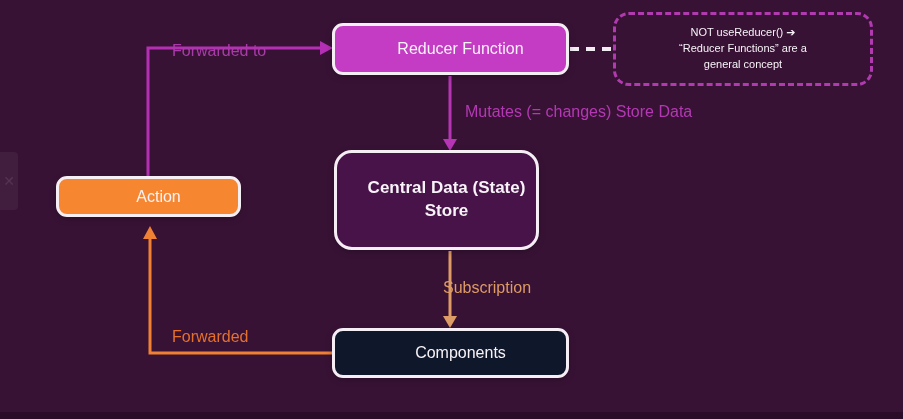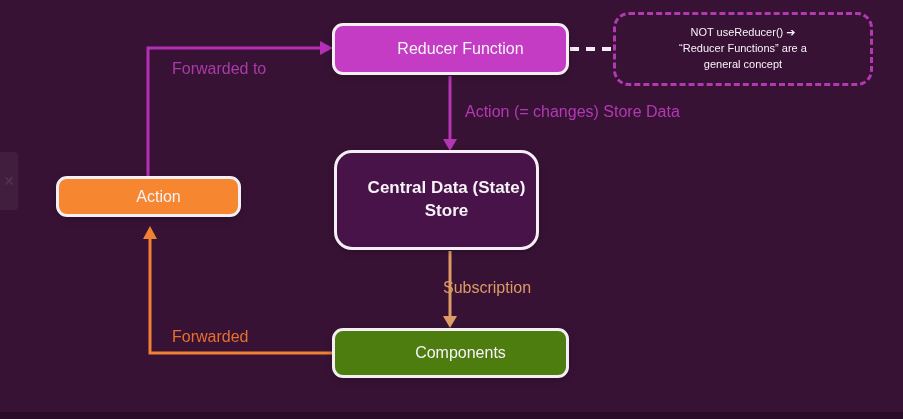--- a/index.html
+++ b/index.html
@@ -46,21 +46,21 @@
     font-size: 11px;
     line-height: 1.45;
     text-align: center;
     white-space: pre-line;
   }
   .edge-label {
     position: absolute;
     font-size: 16px;
     white-space: nowrap;
   }
-  .label-forwarded   { left: 172px; top: 60px; }
+  .label-forwarded   { left: 172px; top: 42px; }
   .label-mutates     { left: 465px; top: 103px; }
   .label-subscription{ left: 443px; top: 279px; }
   .label-dispatch    { left: 172px; top: 328px; }
   .edge-overlay {
     position: absolute;
     left: 0; top: 152px; width: 18px; height: 58px;
     background: rgba(244,238,244,0.05);
     border-radius: 0 4px 4px 0;
     display: flex;
     align-items: center;
@@ -98,37 +98,37 @@
 
   <div class="node node-reducer" style="background: rgb(196, 60, 196);">
     <span>Reducer Function</span>
   </div>
 
   <div class="node node-store" style="background: rgb(71, 19, 73);">
     <span>Central Data (State)
 Store</span>
   </div>
 
-  <div class="node node-components" style="background: #4d7c0f;">
+  <div class="node node-components" style="background: #0f172a;">
     <span>Components</span>
   </div>
 
   <div class="node node-action" style="background: rgb(246, 134, 47);">
     <span>Action</span>
   </div>
 
   <div class="note-box" style="border-color: rgb(177, 58, 177); color: rgb(248, 243, 248);">
     <span>NOT useReducer() ➔
 “Reducer Functions” are a
 general concept</span>
   </div>
 
   <div class="edge-label label-forwarded" style="color: rgb(169, 59, 169);">Forwarded to</div>
 
-  <div class="edge-label label-mutates" style="color: rgb(180, 56, 180);">Action (= changes) Store Data</div>
+  <div class="edge-label label-mutates" style="color: rgb(180, 56, 180);">Mutates (= changes) Store Data</div>
 
   <div class="edge-label label-subscription" style="color: rgb(221, 155, 101);">Subscription</div>
 
   <div class="edge-label label-dispatch" style="color: rgb(229, 112, 44);">Forwarded</div>
 
   <div class="edge-overlay">
     <span>✕</span>
   </div>
 
   <div class="bottom-bar" style="background: rgb(42, 12, 40);"></div>

